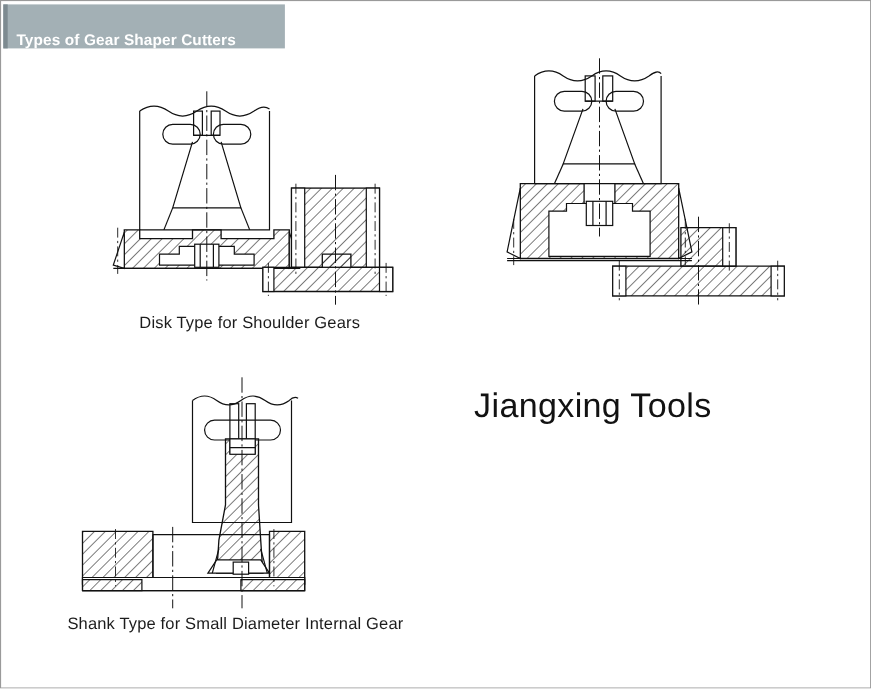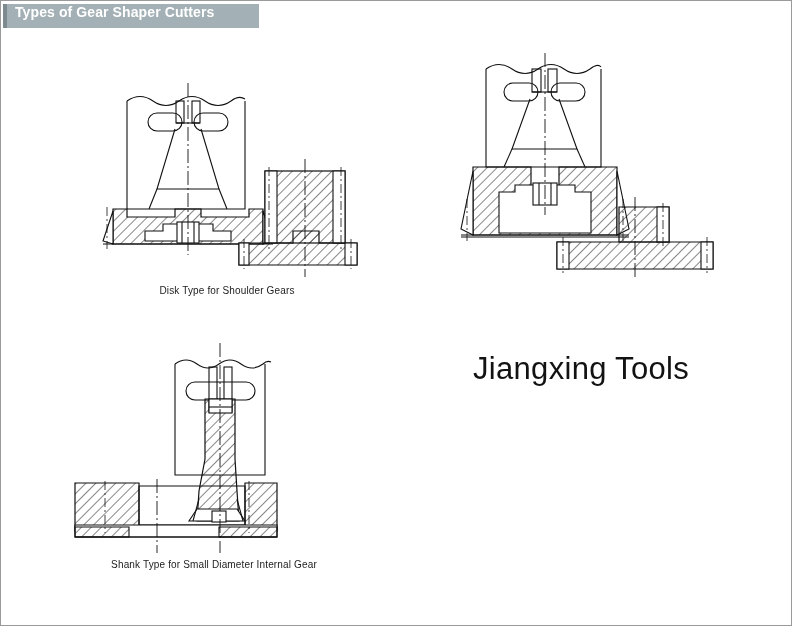--- a/index.html
+++ b/index.html
@@ -18,57 +18,57 @@
     border: 1px solid #9a9a9a;
     box-sizing: border-box;
     overflow: hidden;
   }
   
   #header-bar {
     position: absolute;
     left: 2px;
     top: 3px;
     width: 256px;
-    height: 24px;
+    height: 40px;
     background: #a3b0b5;
     border-left: 4px solid #7d8a90;
     box-sizing: border-box;
     display: flex;
-    align-items: flex-start;
+    align-items: flex-end;
   }
   #header-title {
     color: #ffffff;
     font-size: 14px;
     font-weight: bold;
     letter-spacing: 0.1px;
     padding-left: 8px;
     white-space: nowrap;
   }
   
   .figure {
     position: absolute;
   }
   .figure svg {
     display: block;
   }
   .caption {
     position: absolute;
     text-align: center;
-    font-size: 10px;
+    font-size: 15px;
     color: #1c1c1c;
     white-space: nowrap;
     letter-spacing: 0.15px;
   }
   
   #brand-block {
     position: absolute;
     left: 430px;
     top: 352px;
     width: 300px;
-    text-align: center;
+    text-align: left;
   }
   #brand-name {
     font-size: 31px;
     font-weight: 400;
     color: #121212;
     letter-spacing: 0.3px;
     line-height: 1.05;
   }
   #logo-wrap {
     margin-top: 14px;

